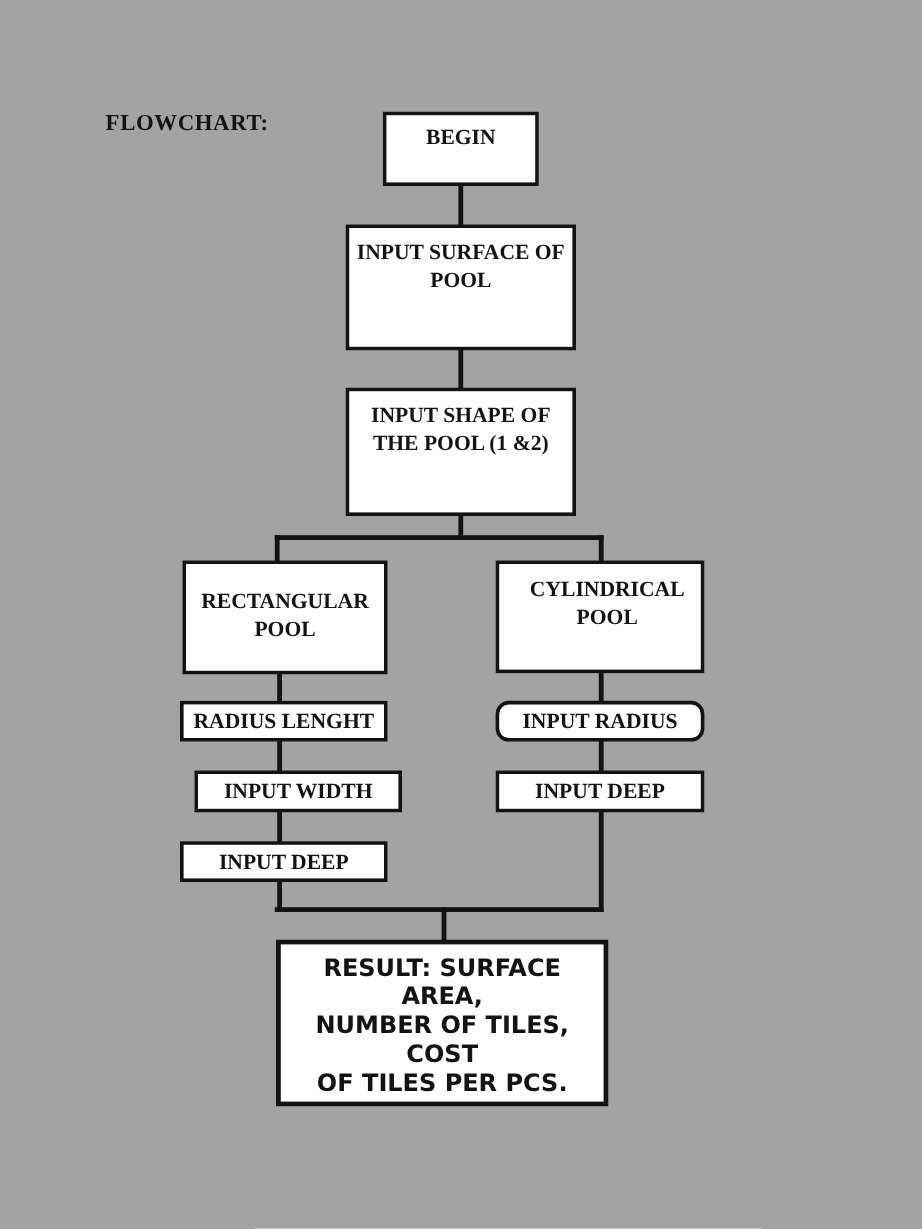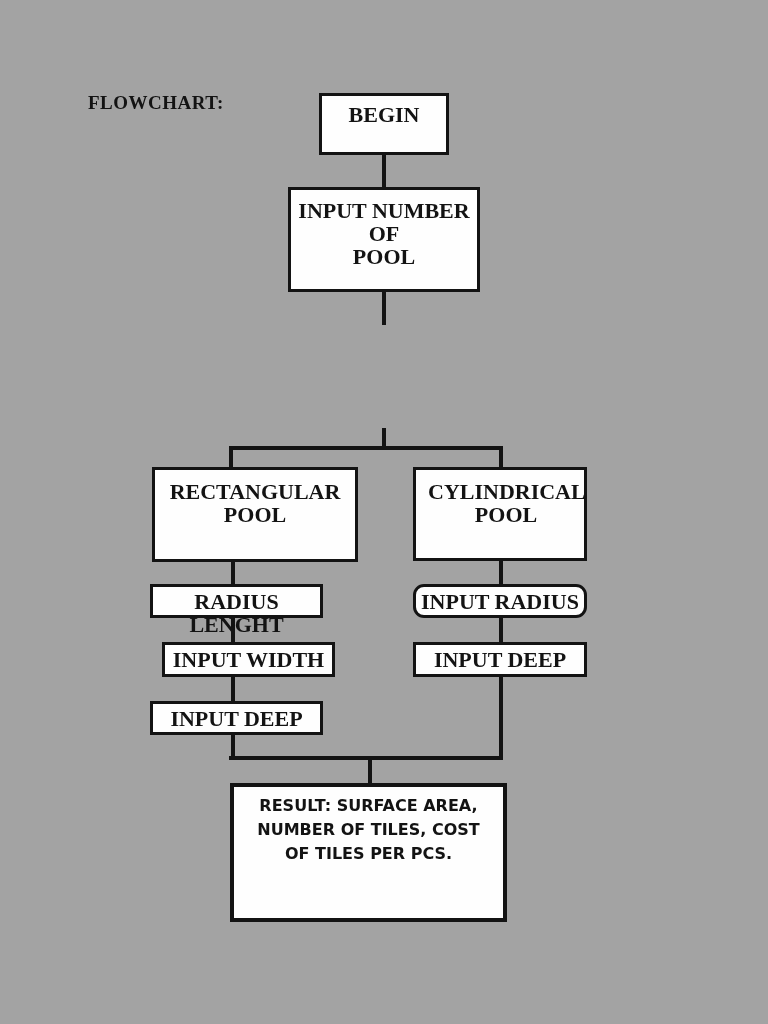--- a/index.html
+++ b/index.html
@@ -20,41 +20,41 @@
     color: #131313;
     letter-spacing: 0.5px;
   }
   .node {
     position: absolute;
     box-sizing: border-box;
     border: 3px solid #131313;
     background: #fefefe;
     color: #131313;
     font-weight: bold;
-    font-size: 22px;
+    font-size: 18px;
     line-height: 23px;
     text-align: center;
     white-space: pre-line;
   }
   .n-begin         { left:319px; top: 93px; width:130px; height: 62px; padding-top: 7px; }
   .n-input-number  { left:288px; top:187px; width:192px; height:105px; padding-top: 9px; }
   .n-input-shape   { left:288px; top:323px; width:192px; height:107px; padding-top: 9px; }
-  .n-rect-pool     { left:152px; top:467px; width:206px; height: 95px; padding-top:10px; }
+  .n-rect-pool     { left:152px; top:467px; width:171px; height: 95px; padding-top:20px; }
   .n-cyl-pool      { left:413px; top:467px; width:174px; height: 94px; padding-top:10px;padding-left:12px; }
   .n-small         { padding-top: 3px; }
   .n-input-lenght  { left:150px; top:584px; width:173px; height:34px; }
   .n-input-width   { left:162px; top:642px; width:173px; height:35px; }
   .n-input-deep-l  { left:150px; top:701px; width:173px; height:34px; }
   .n-input-radius  { left:413px; top:584px; width:174px; height:34px;border-radius:11px; }
   .n-input-deep-r  { left:413px; top:642px; width:174px; height:35px; }
   .n-result {
     left:230px; top:783px; width:277px; height:139px; padding-top: 7px;
     border-width: 4px;
     font-family: "DejaVu Sans", sans-serif;
-    font-size: 16px;
+    font-size: 20px;
     line-height: 24px;
   }
   .line {
     position: absolute;
     background: #131313;
   }
   
   .e-begin-num    { left:382px; top:154px; width:4px;  height:35px; }
   .e-num-shape    { left:382px; top:290px; width:4px;  height:35px; }
   .e-shape-stub   { left:382px; top:428px; width:4px;  height:22px; }
@@ -76,22 +76,24 @@
   .e-merge-drop   { left:368px; top:756px; width:4px;  height:29px; }
 </style>
 </head>
 <body>
 
 <div id="page">
 
   <div class="heading">FLOWCHART:</div>
 
   <div class="node n-begin">BEGIN</div>
-  <div class="node n-input-number">INPUT NUMBER OF
+  <div class="node n-input-number">INPUT SURFACE OF
 POOL</div>
+  <div class="node n-input-shape">INPUT SHAPE OF
+THE POOL (1 &amp;2)</div>
   <div class="node n-rect-pool">RECTANGULAR
 POOL</div>
   <div class="node n-cyl-pool">CYLINDRICAL
 POOL</div>
   <div class="node n-small n-input-lenght">RADIUS LENGHT</div>
   <div class="node n-small n-input-width">INPUT WIDTH</div>
   <div class="node n-small n-input-deep-l">INPUT DEEP</div>
   <div class="node n-small n-input-radius">INPUT RADIUS</div>
   <div class="node n-small n-input-deep-r">INPUT DEEP</div>
   <div class="node n-result">RESULT: SURFACE AREA,

